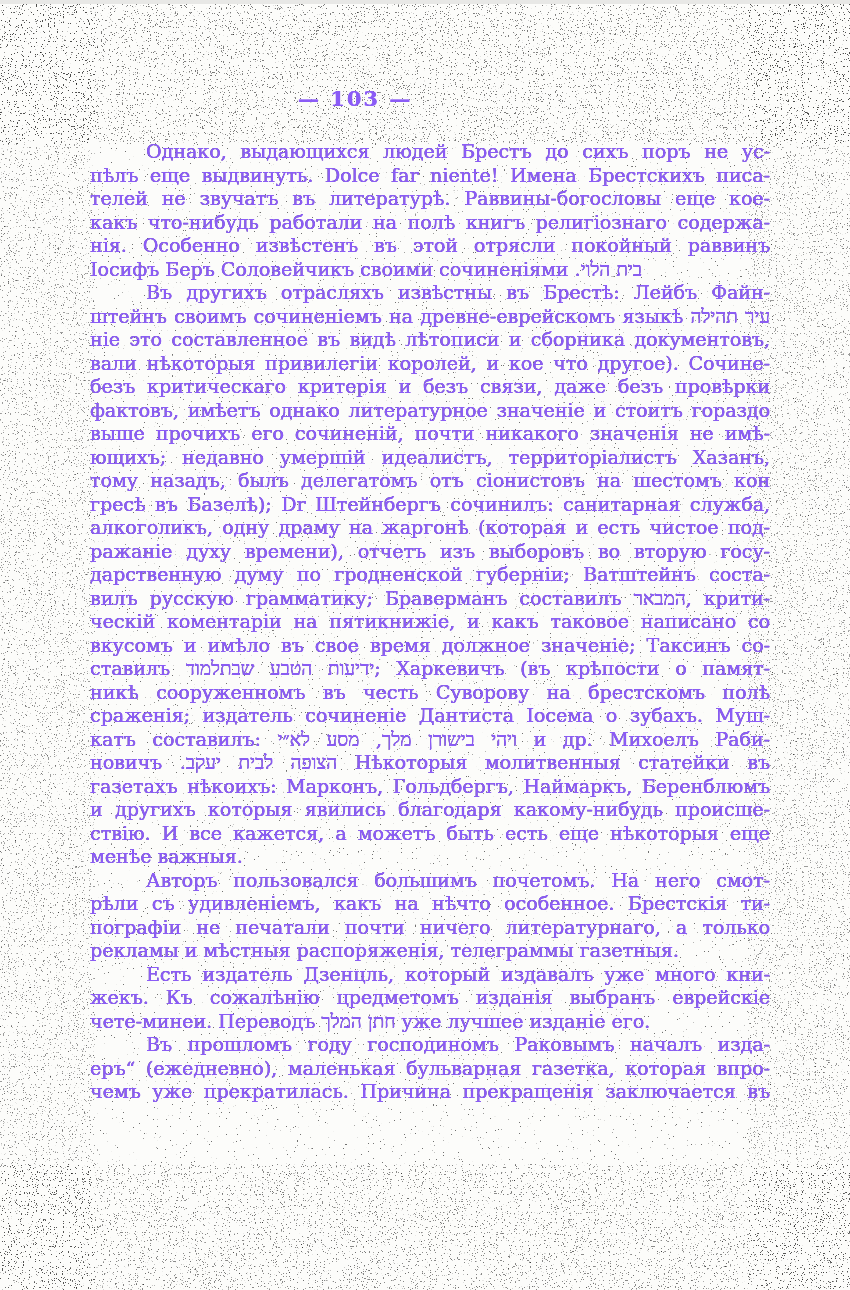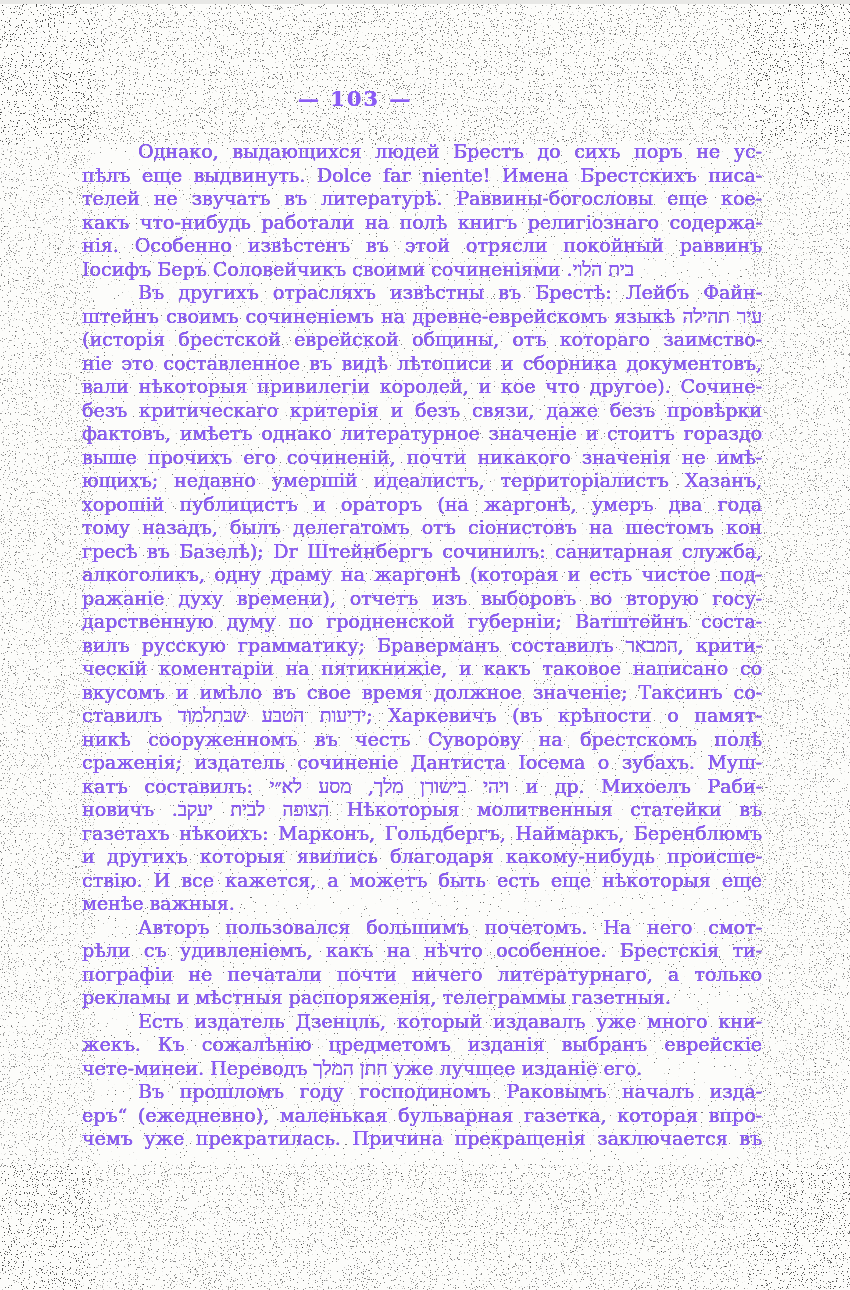--- a/index.html
+++ b/index.html
@@ -25,21 +25,21 @@
     width: 206px;
     text-align: center;
     font-size: 21px;
     letter-spacing: 2px;
     font-weight: bold;
     text-shadow: 0.3px 0 0 currentColor;
   }
   .body-text {
     position: absolute;
     top: 136px;
-    left: 82px;
+    left: 90px;
     width: 680px;
     font-size: 19px;
     line-height: 23.5px;
     text-shadow: 0.35px 0 0 currentColor, 0 0 0.6px rgba(20,18,16,.75);
   }
   .paragraph { margin: 0; }
   .line {
     text-align: justify;
     text-align-last: justify;
   }
@@ -76,28 +76,26 @@
         <div class="line indent">Однако, выдающихся людей Брестъ до сихъ поръ не ус-</div>
         <div class="line">пѣлъ еще выдвинуть. Dolce far niente! Имена Брестскихъ писа-</div>
         <div class="line">телей не звучатъ въ литературѣ. Раввины-богословы еще кое-</div>
         <div class="line">какъ что-нибудь работали на полѣ книгъ религіознаго содержа-</div>
         <div class="line">нія. Особенно извѣстенъ въ этой отрясли покойный раввинъ</div>
         <div class="line last">Іосифъ Беръ Соловейчикъ своими сочиненіями בית הלוי.‏</div>
       </div>
       <div class="paragraph">
         <div class="line indent">Въ другихъ отрасляхъ извѣстны въ Брестѣ: Лейбъ Файн-</div>
         <div class="line">штейнъ своимъ сочиненіемъ на древне-еврейскомъ языкѣ עיר תהילה</div>
-        <div class="line">(исторія брестской еврейской общины, отъ котораго заимство-</div>
         <div class="line">ніе это составленное въ видѣ лѣтописи и сборника документовъ,</div>
         <div class="line">вали нѣкоторыя привилегіи королей, и кое что другое). Сочине-</div>
         <div class="line">безъ критическаго критерія и безъ связи, даже безъ провѣрки</div>
         <div class="line">фактовъ, имѣетъ однако литературное значеніе и стоитъ гораздо</div>
         <div class="line">выше прочихъ его сочиненій, почти никакого значенія не имѣ-</div>
         <div class="line">ющихъ; недавно умершій идеалистъ, территоріалистъ Хазанъ,</div>
-        <div class="line">хорошій публицистъ и ораторъ (на жаргонѣ, умеръ два года</div>
         <div class="line">тому назадъ, былъ делегатомъ отъ сіонистовъ на шестомъ кон</div>
         <div class="line">гресѣ въ Базелѣ); Dr Штейнбергъ сочинилъ: санитарная служба,</div>
         <div class="line">алкоголикъ, одну драму на жаргонѣ (которая и есть чистое под-</div>
         <div class="line">ражаніе духу времени), отчетъ изъ выборовъ во вторую госу-</div>
         <div class="line">дарственную думу по гродненской губерніи; Ватштейнъ соста-</div>
         <div class="line">вилъ русскую грамматику; Браверманъ составилъ המבאר, крити-</div>
         <div class="line">ческій коментаріи на пятикнижіе, и какъ таковое написано со</div>
         <div class="line">вкусомъ и имѣло въ свое время должное значеніе; Таксинъ со-</div>
         <div class="line">ставилъ ידיעות הטבע שבתלמוד; Харкевичъ (въ крѣпости о памят-</div>
         <div class="line">никѣ сооруженномъ въ честь Суворову на брестскомъ полѣ</div>

